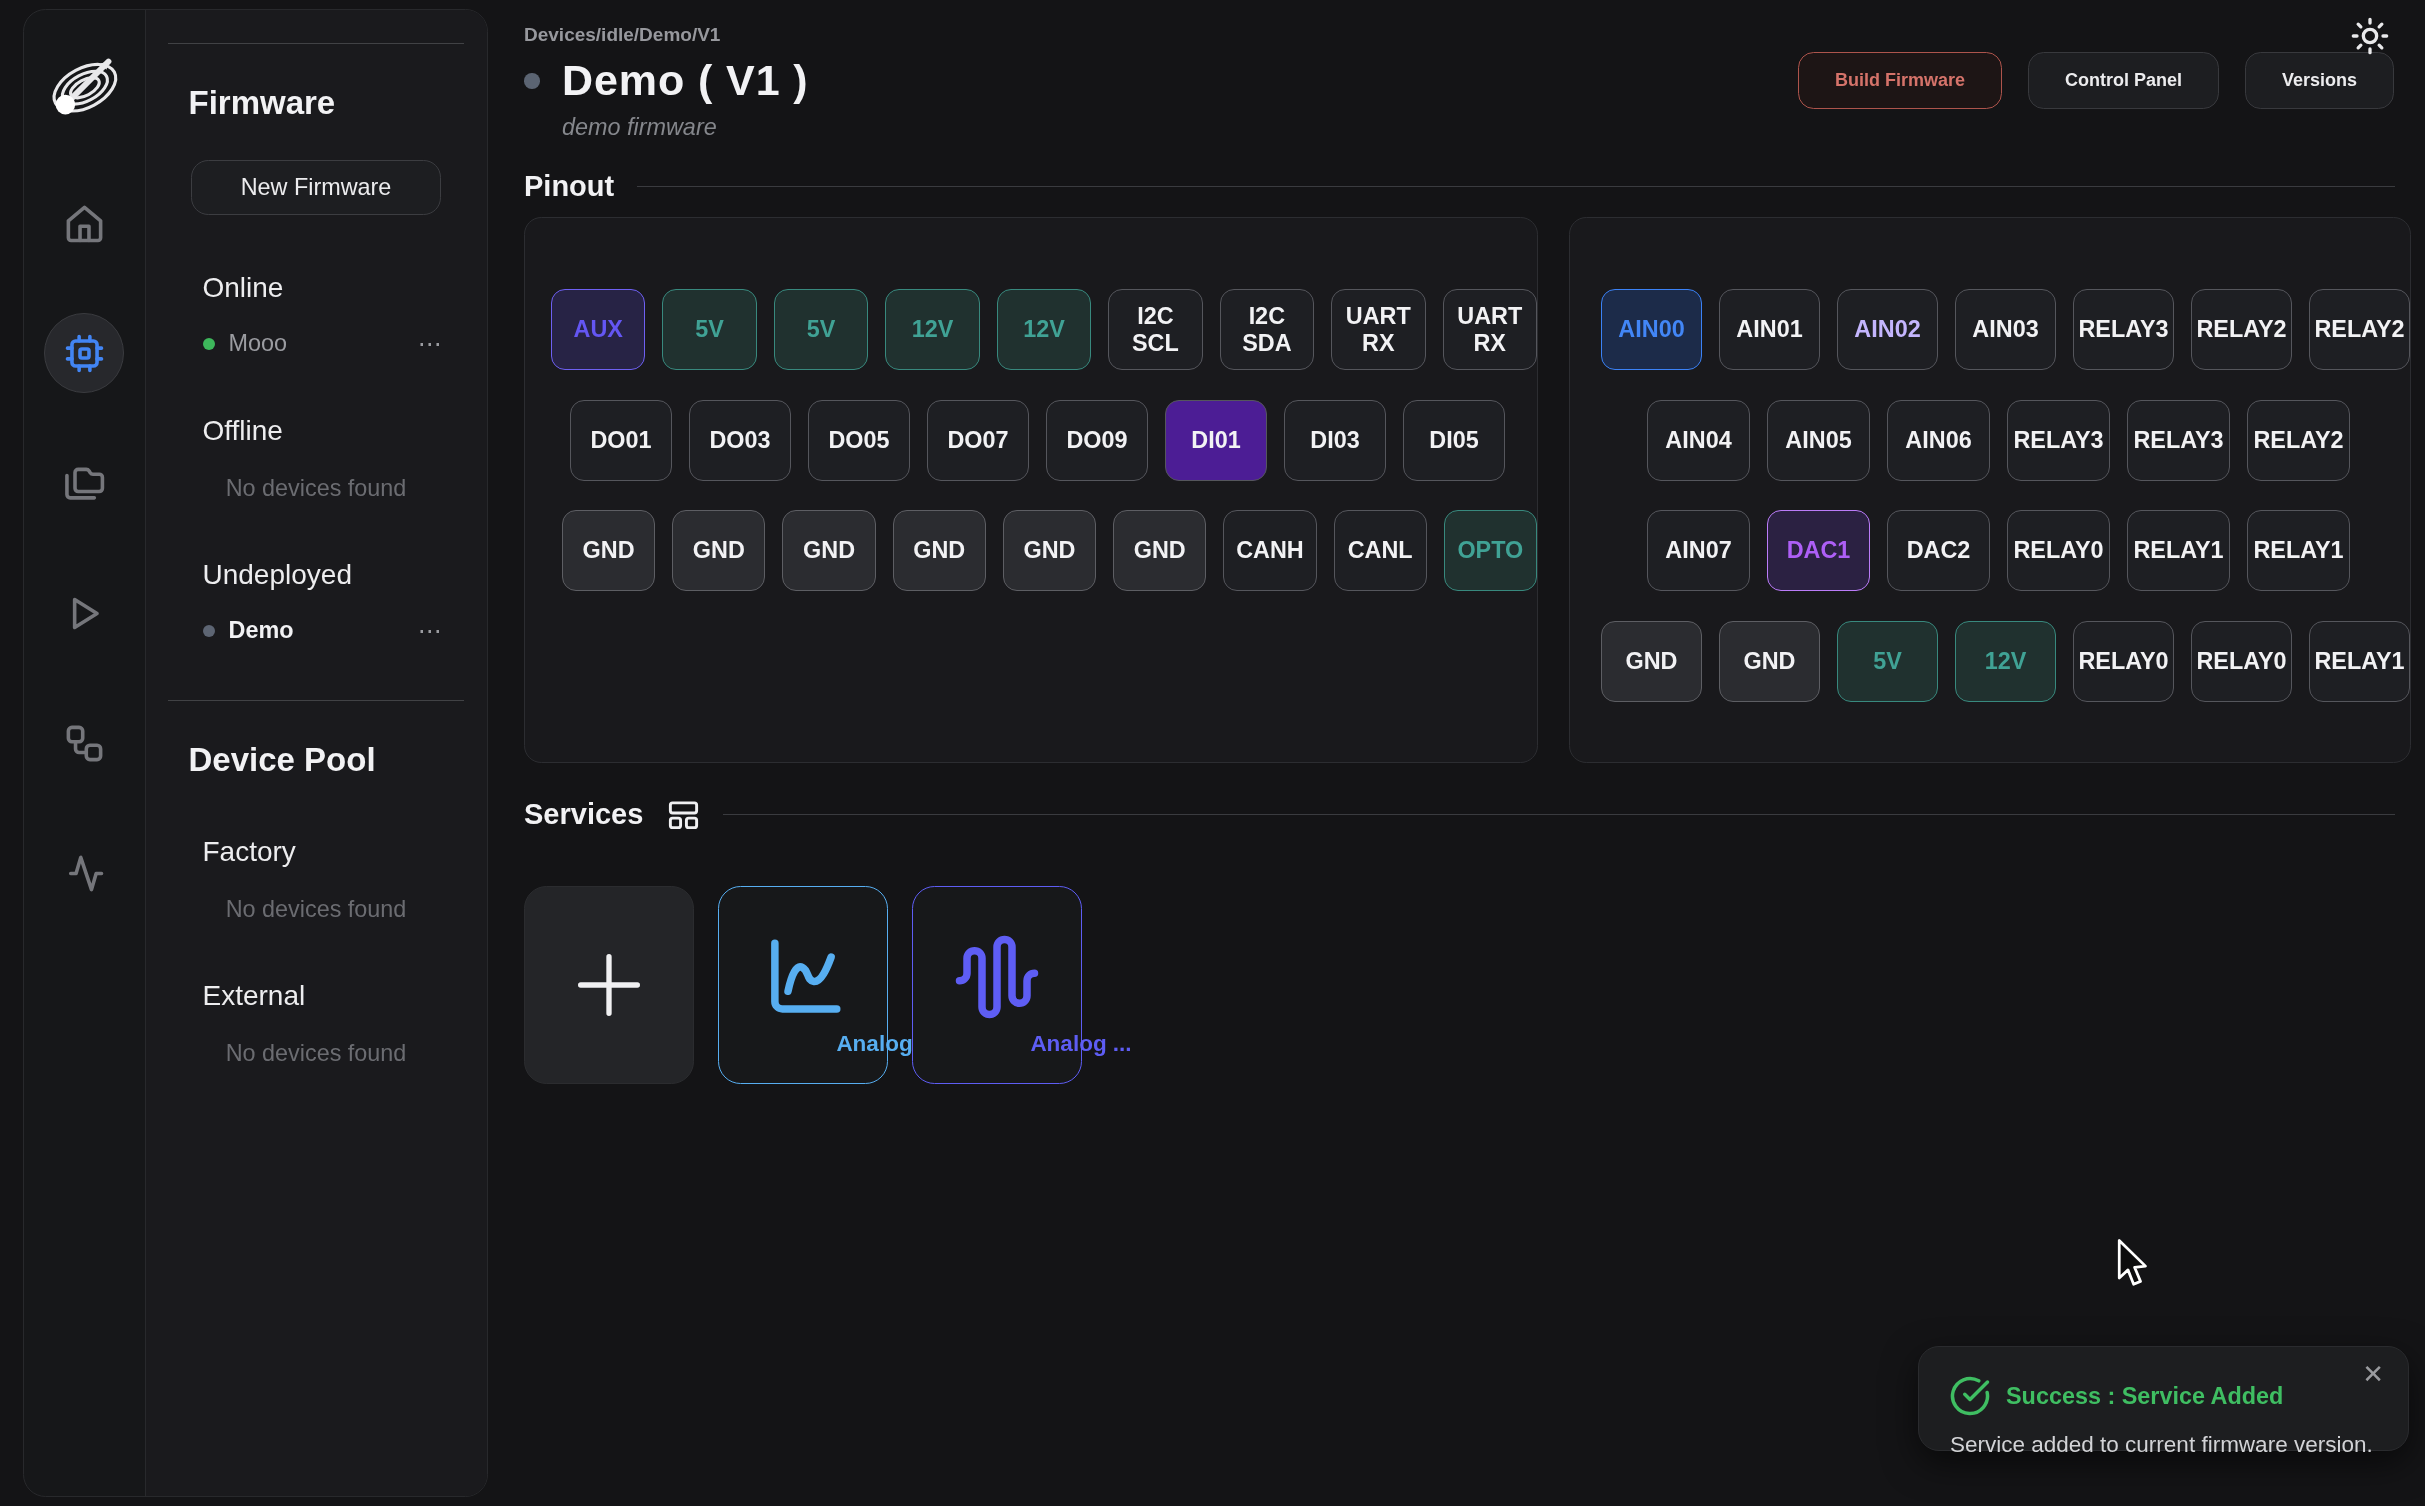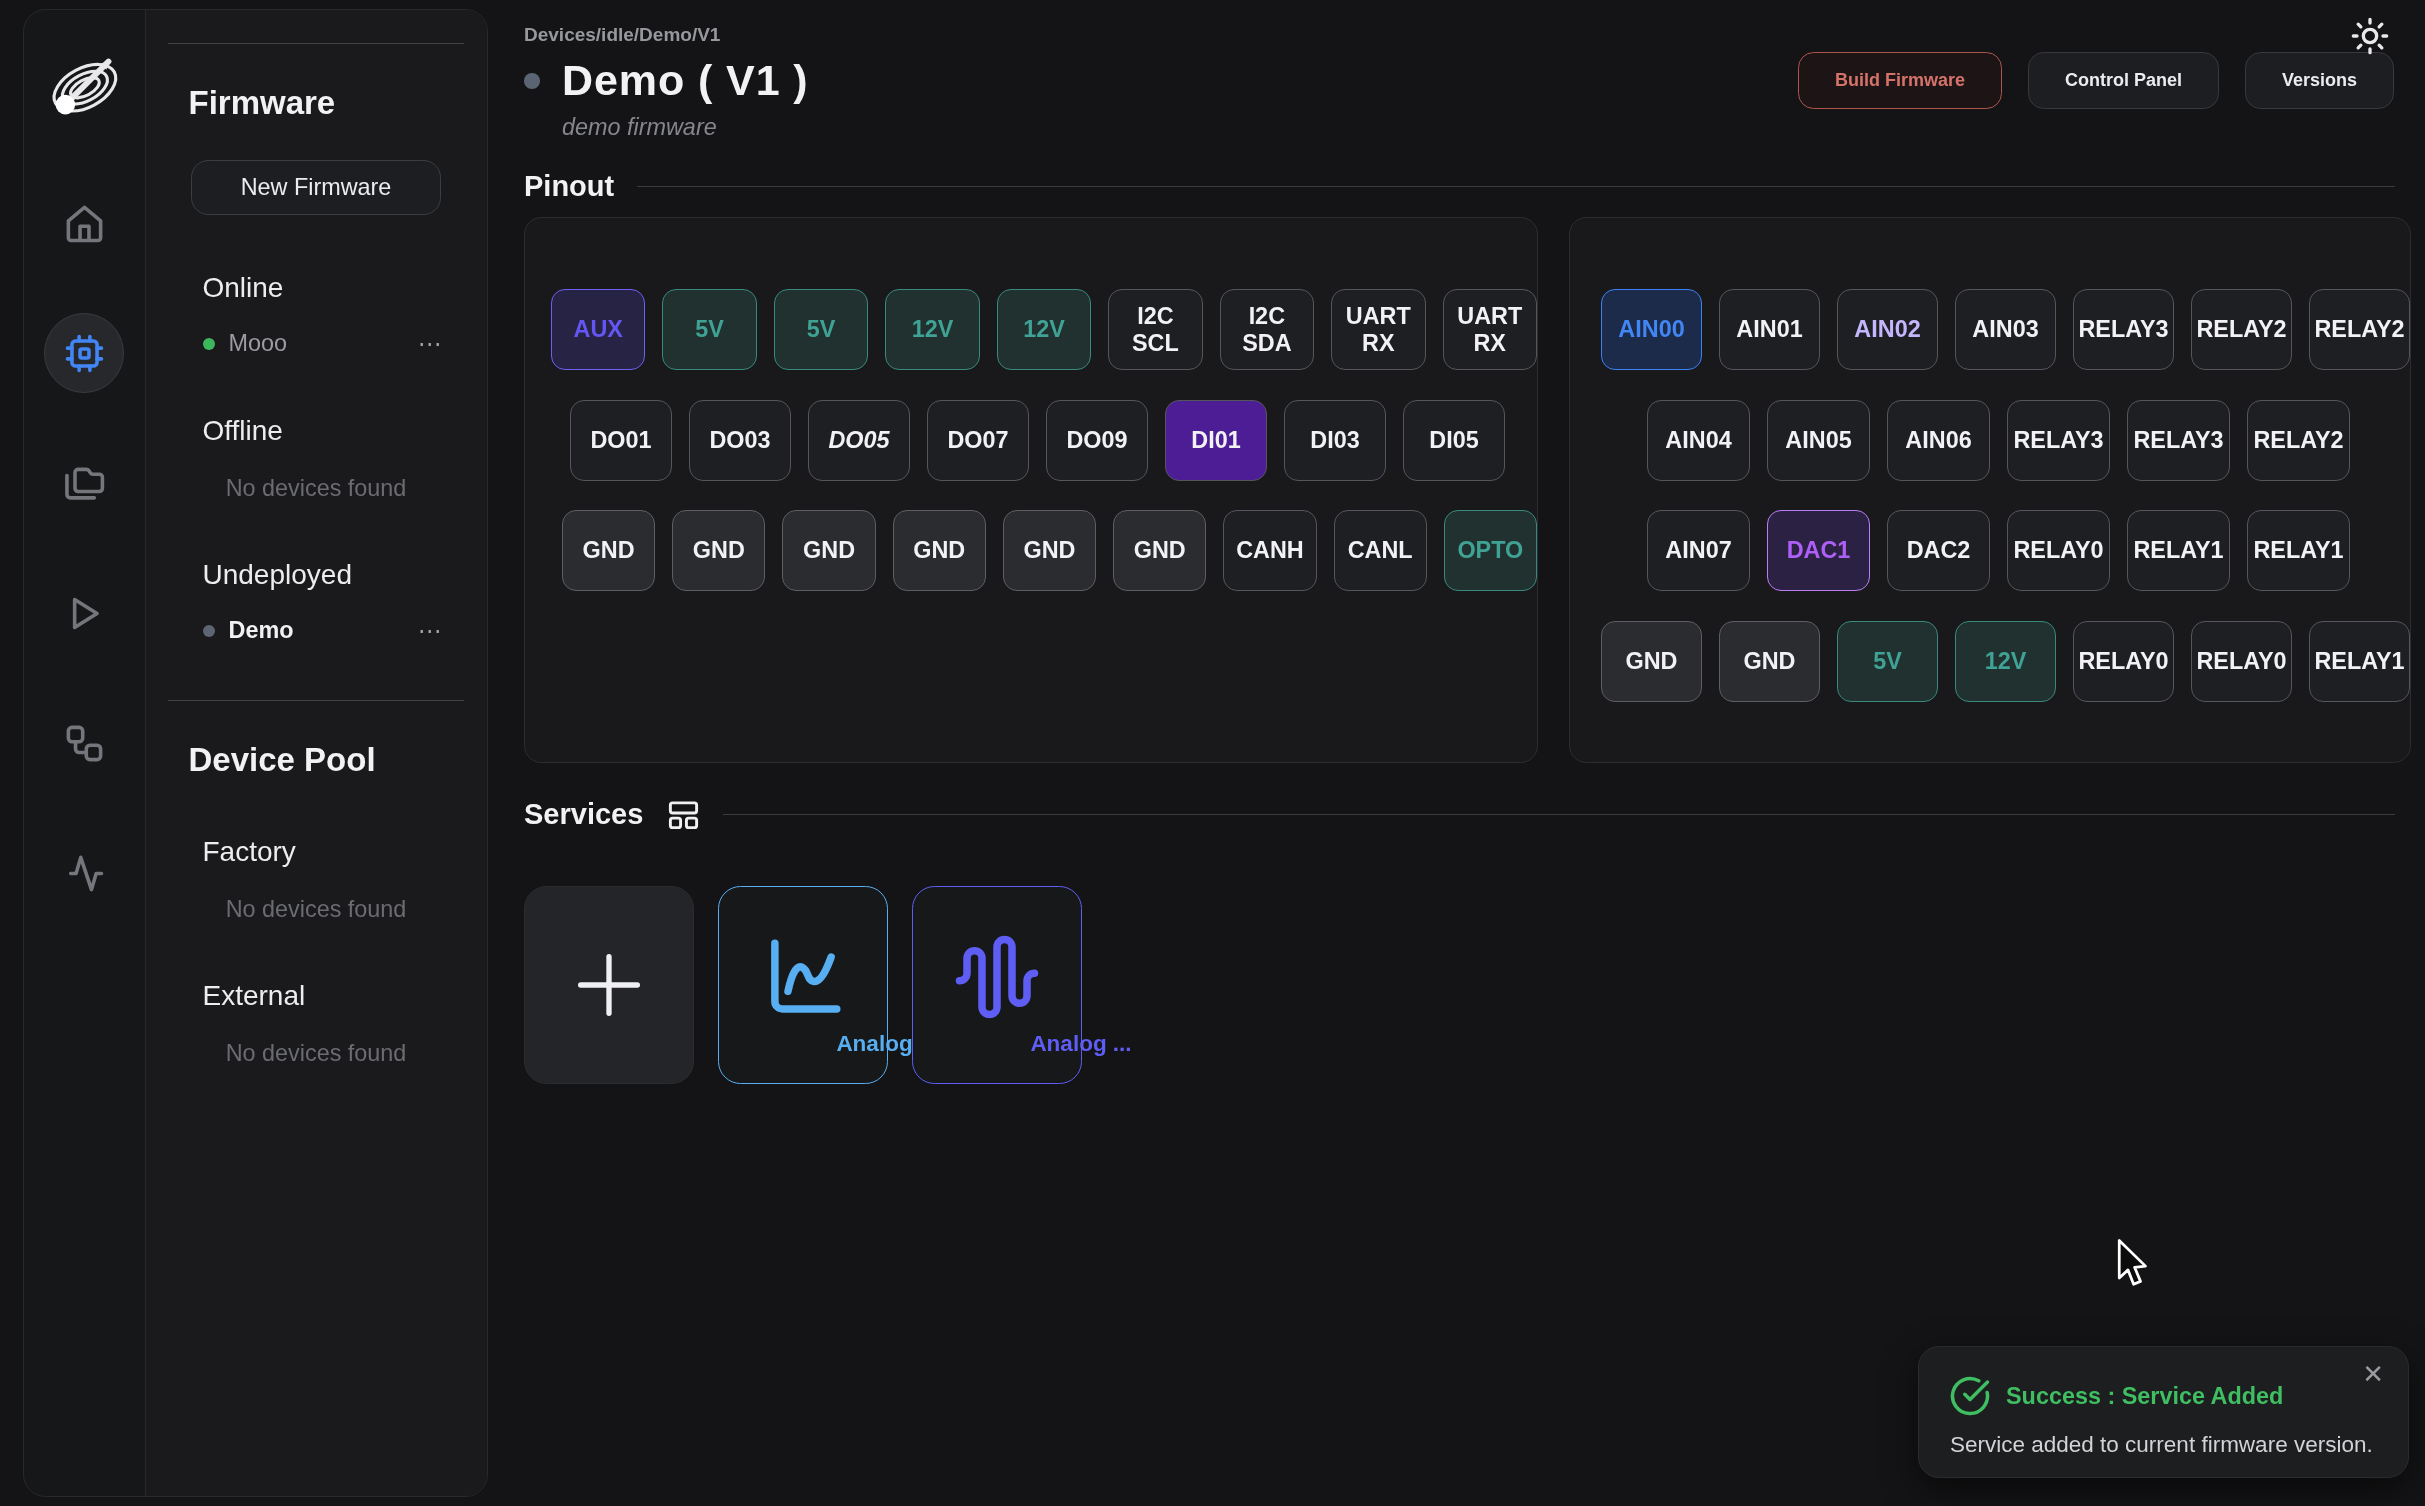--- a/index.html
+++ b/index.html
@@ -101,21 +101,21 @@
     font-family:inherit; background:#17181a; border:1.7px solid #2b2c2f; padding:0; }
   .card.add { background:#242528; display:flex; align-items:center; justify-content:center; color:#f0f0f2; }
   .card.add svg { width:80px; height:80px; }
   .card .svc-icon { position:absolute; top:45px; left:50%; transform:translateX(-50%); }
   .card .svc-icon svg { width:90px; height:90px; }
   .card .svc-label { position:absolute; bottom:26px; width:100%; text-align:center;
     font-size:22.5px; font-weight:bold; }
 
   
   .toast {
-    position:absolute; left:1918px; top:1346px; width:491px; height:132px;
+    position:absolute; left:1918px; top:1346px; width:491px; height:105px;
     background:#1d1e20; border:0.9px solid #2a2b2e; border-radius:21px;
     box-shadow:0 12px 35px rgba(0,0,0,.55);
   }
   .toast-icon { position:absolute; left:29.5px; top:28px; width:42px; height:42px; }
   .toast-icon svg { width:42px; height:42px; }
   .toast-title { position:absolute; left:87px; top:36px; font-size:23.4px; font-weight:bold; }
   .toast-msg { position:absolute; left:31px; top:85px; font-size:22.5px; color:#d2d3d6; }
   .toast-close { position:absolute; right:24px; top:12px; background:none; border:none;
     color:#9a9b9f; font-size:26px; cursor:pointer; font-family:inherit; }
 
@@ -264,21 +264,21 @@
           <button class="pin" style="color: rgb(242, 242, 244); border-color: rgb(85, 86, 92); background: rgb(30, 31, 35);">I2C
 SDA</button>
           <button class="pin" style="color: rgb(242, 242, 244); border-color: rgb(85, 86, 92); background: rgb(30, 31, 35);">UART
 RX</button>
           <button class="pin" style="color: rgb(242, 242, 244); border-color: rgb(85, 86, 92); background: rgb(30, 31, 35);">UART
 RX</button>
         </div>
         <div class="pin-row row-2">
           <button class="pin" style="color: rgb(242, 242, 244); border-color: rgb(85, 86, 92); background: rgb(30, 31, 35);">DO01</button>
           <button class="pin" style="color: rgb(242, 242, 244); border-color: rgb(85, 86, 92); background: rgb(30, 31, 35);">DO03</button>
-          <button class="pin" style="color: rgb(242, 242, 244); border-color: rgb(85, 86, 92); background: rgb(30, 31, 35); font-style: italic;">DO05</button>
+          <button class="pin" style="color: rgb(242, 242, 244); border-color: rgb(85, 86, 92); background: rgb(30, 31, 35);">DO05</button>
           <button class="pin" style="color: rgb(242, 242, 244); border-color: rgb(85, 86, 92); background: rgb(30, 31, 35);">DO07</button>
           <button class="pin" style="color: rgb(242, 242, 244); border-color: rgb(85, 86, 92); background: rgb(30, 31, 35);">DO09</button>
           <button class="pin" style="color: rgb(242, 242, 244); border-color: rgb(85, 86, 92); background: #4c1d95;">DI01</button>
           <button class="pin" style="color: rgb(242, 242, 244); border-color: rgb(85, 86, 92); background: rgb(30, 31, 35);">DI03</button>
           <button class="pin" style="color: rgb(242, 242, 244); border-color: rgb(85, 86, 92); background: rgb(30, 31, 35);">DI05</button>
         </div>
         <div class="pin-row row-3">
           <button class="pin" style="color: rgb(242, 242, 244); border-color: rgb(93, 94, 99); background: rgb(43, 44, 48);">GND</button>
           <button class="pin" style="color: rgb(242, 242, 244); border-color: rgb(93, 94, 99); background: rgb(43, 44, 48);">GND</button>
           <button class="pin" style="color: rgb(242, 242, 244); border-color: rgb(93, 94, 99); background: rgb(43, 44, 48);">GND</button>

